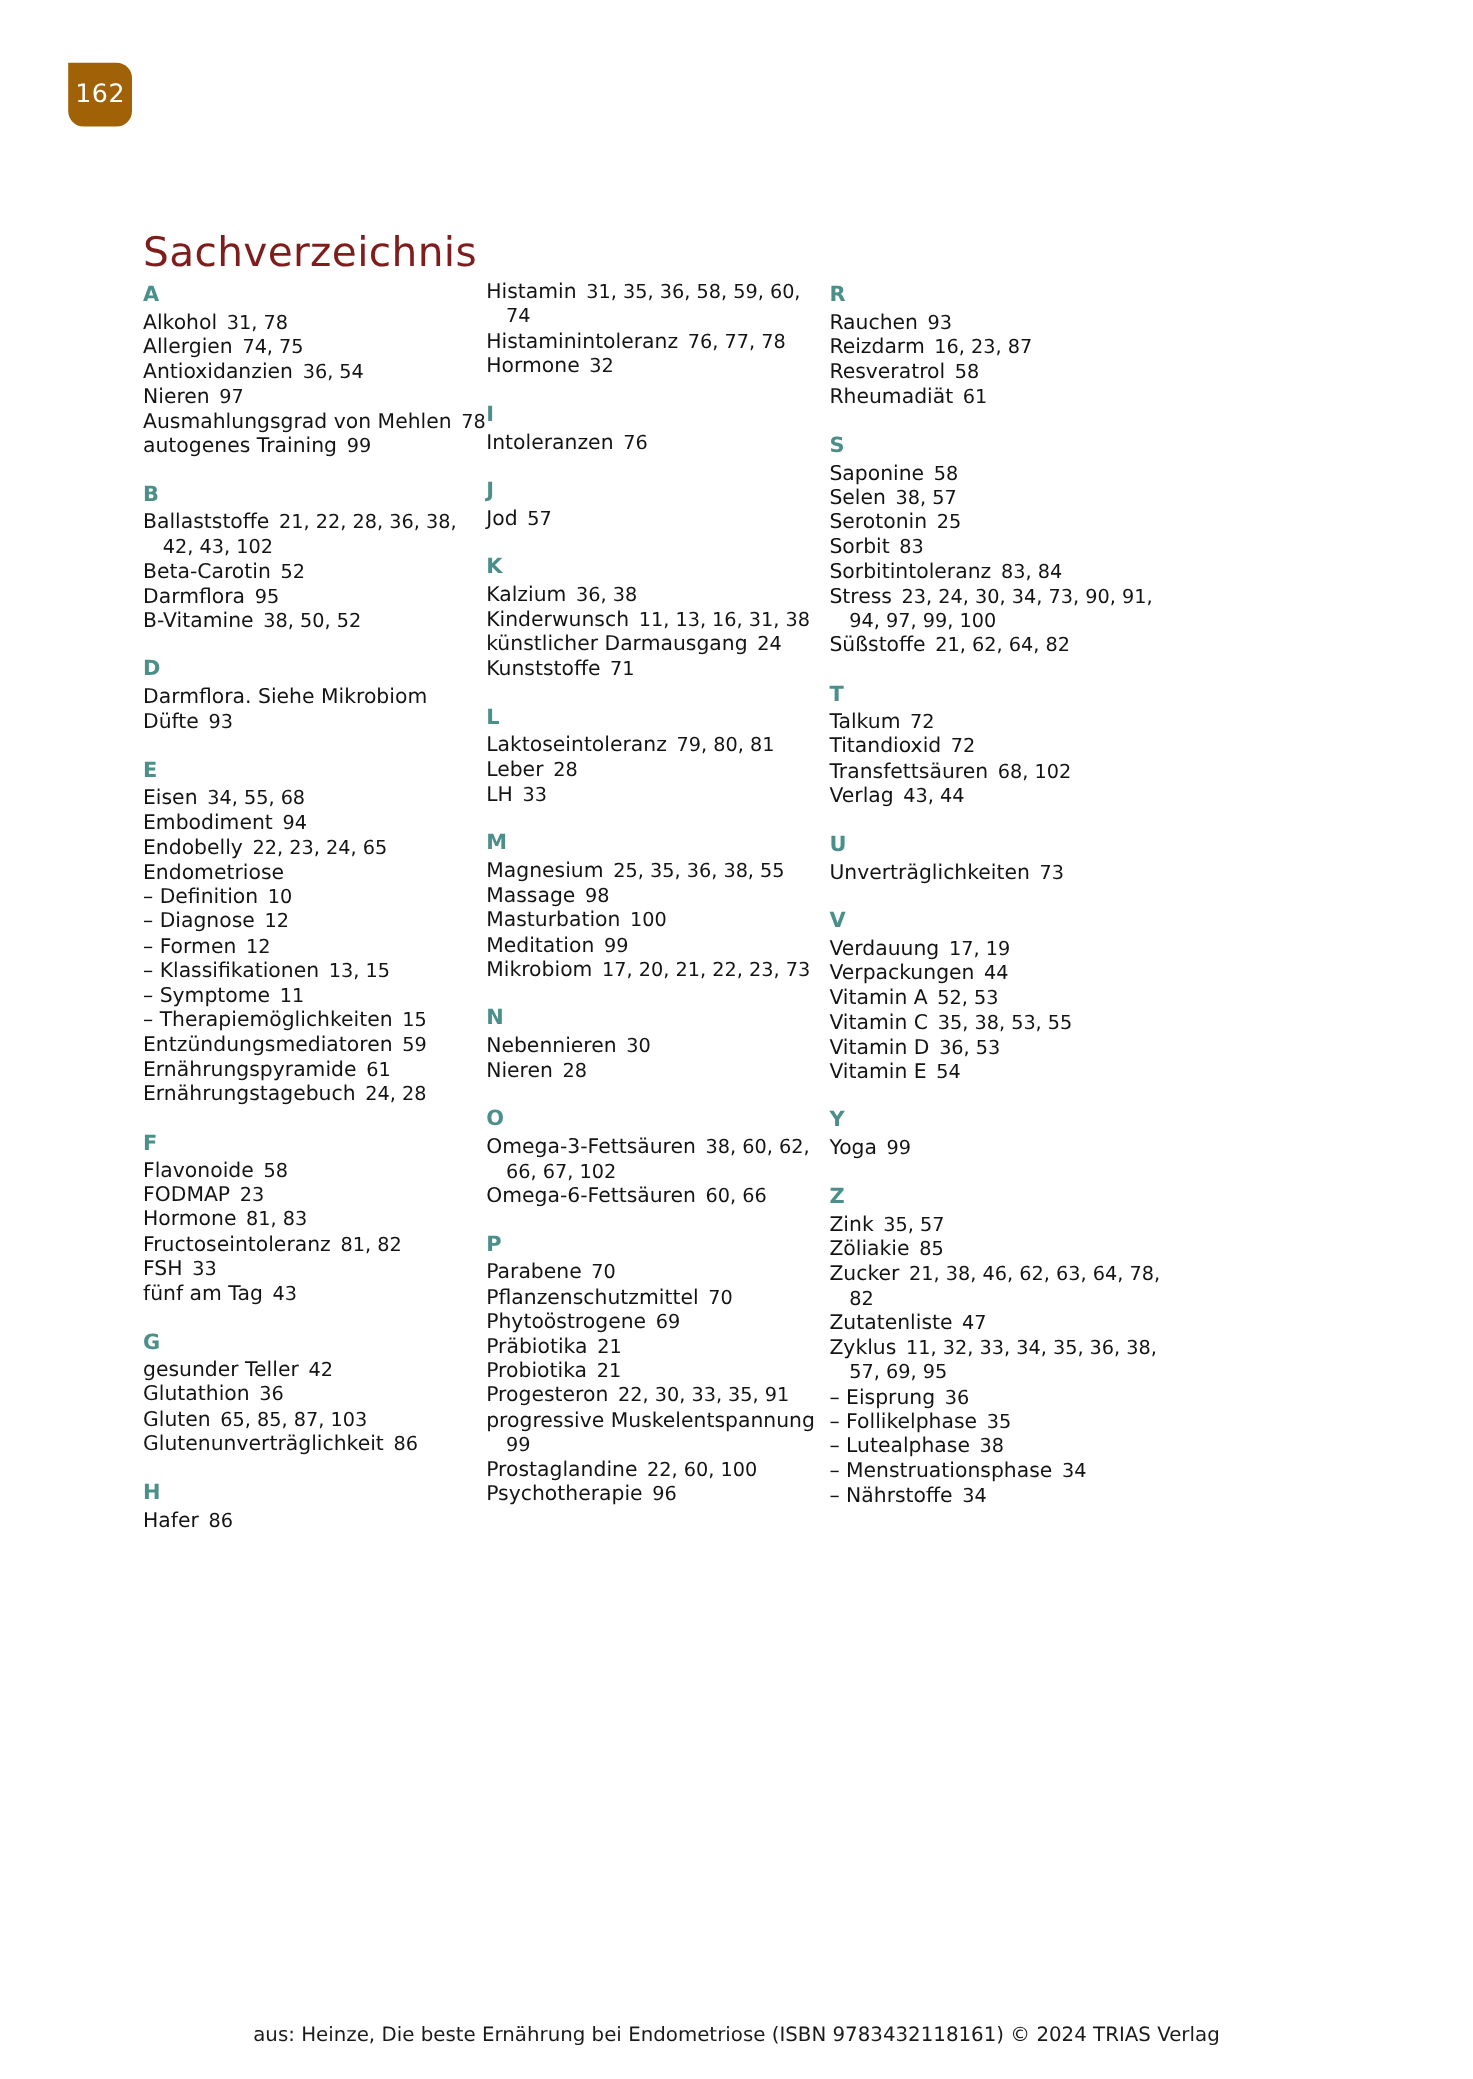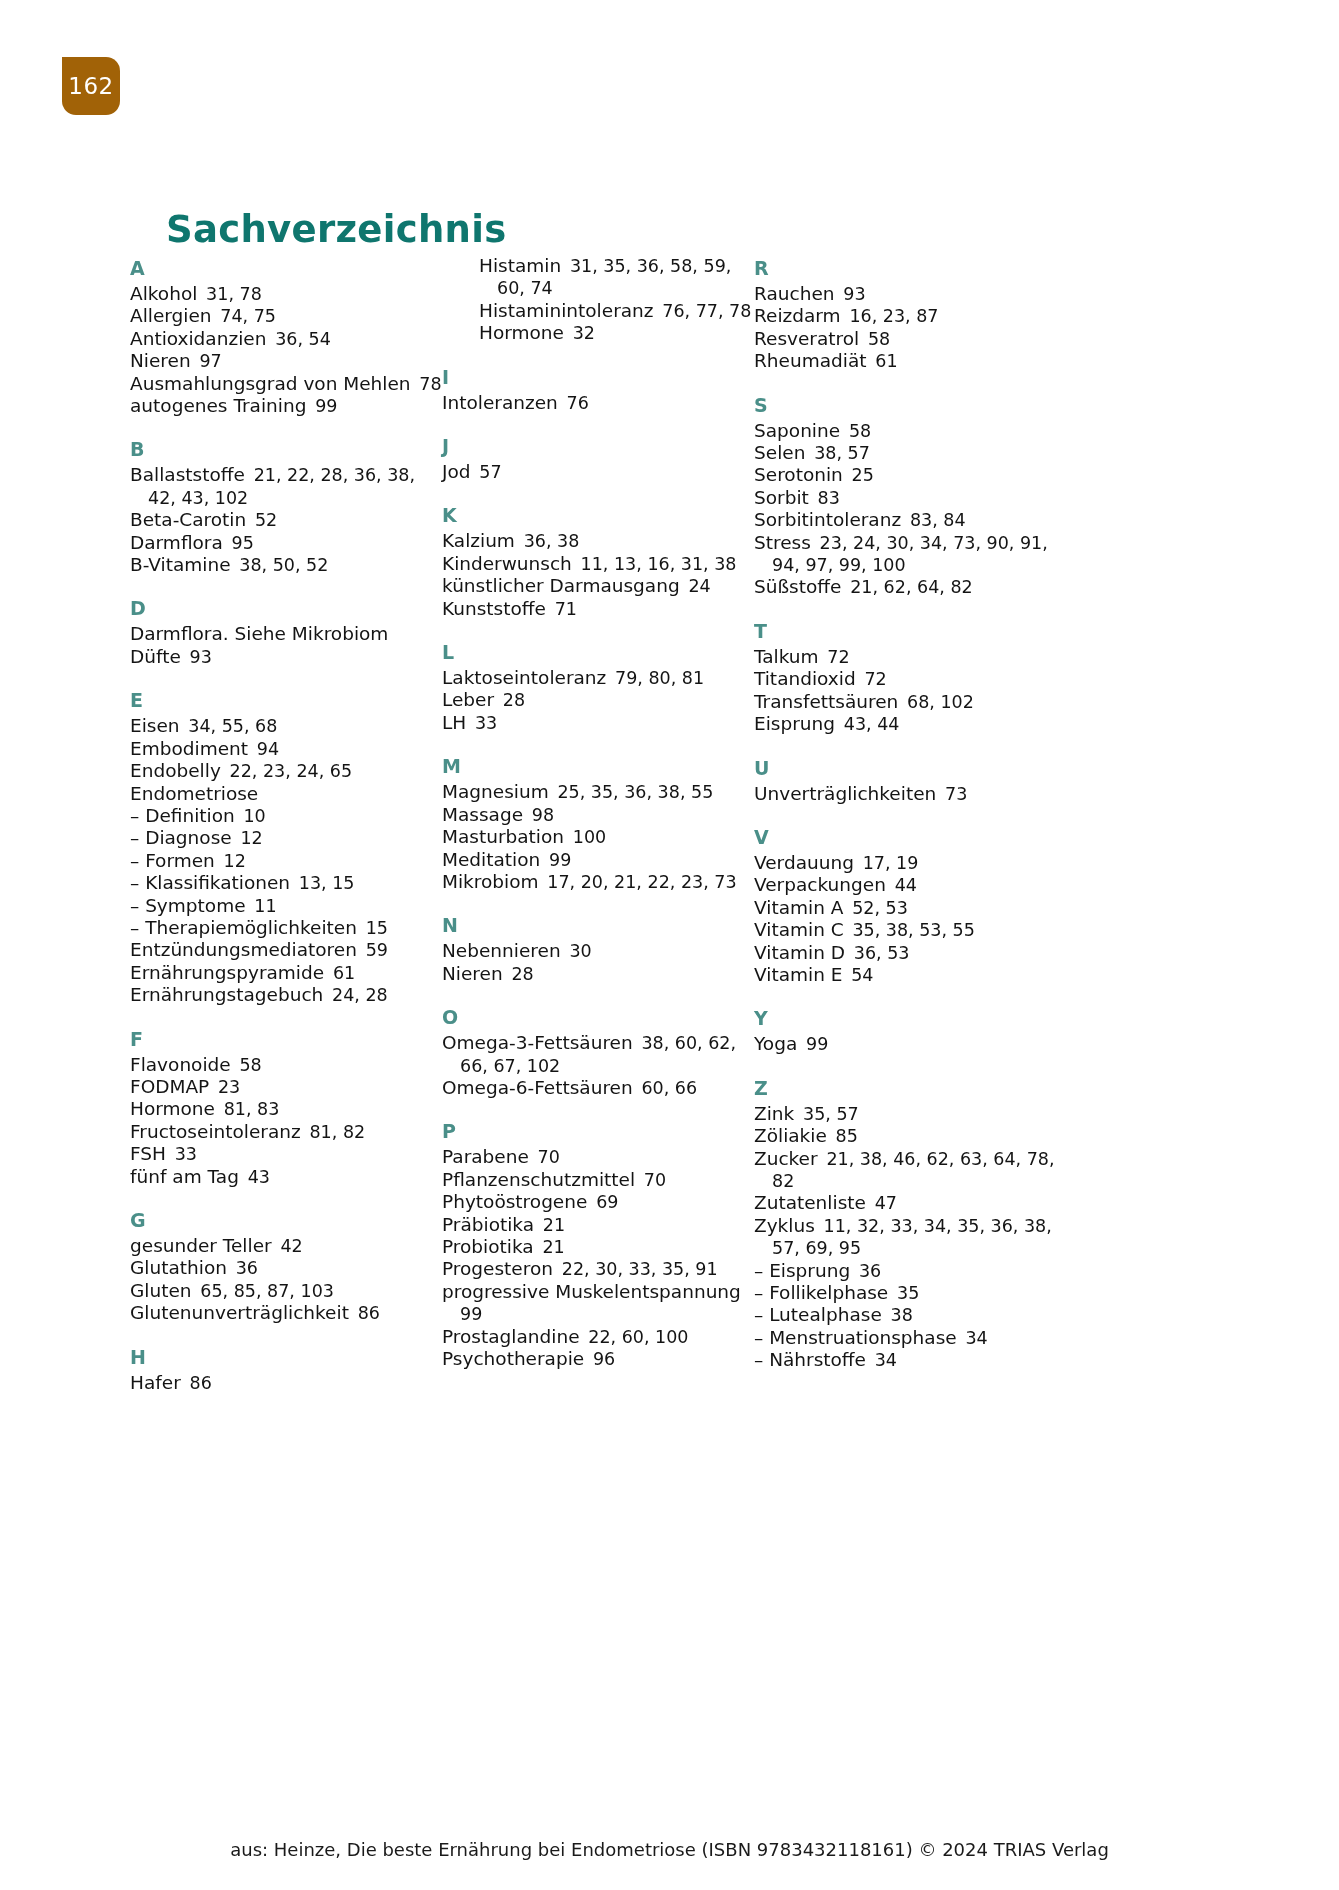--- a/index.html
+++ b/index.html
@@ -31,24 +31,23 @@
     text-align: center;
     letter-spacing: 0.5px;
   }
 
   
   #page-title {
     position: absolute;
     left: 130px;
     top: 183px;
     font-size: 37px;
-    color: #0f766e;
+    color: #7f1d1d;
     letter-spacing: 0.3px;
-    font-weight: 700;
-    margin-left: 36px;
+    font-weight: 400;
   }
 
   
   #index-columns {
     position: absolute;
     left: 130px;
     top: 255px;
     width: 1080px;
     display: flex;
     gap: 0px;
@@ -162,21 +161,21 @@
         <div class="entry"><span>Glutathion</span><span class="locs"> 36</span></div>
         <div class="entry"><span>Gluten</span><span class="locs"> 65, 85, 87, 103</span></div>
         <div class="entry"><span>Glutenunverträglichkeit</span><span class="locs"> 86</span></div>
       </div>
       <div class="letter-group">
         <div class="letter-heading">H</div>
         <div class="entry"><span>Hafer</span><span class="locs"> 86</span></div>
       </div>
     </div>
     <div class="index-column">
-      <div class="letter-group" style="margin-top: 0px; margin-left: 37px;">
+      <div class="letter-group" style="margin-top: 0px;">
         <div class="entry"><span>Histamin</span><span class="locs"> 31, 35, 36, 58, 59, 60, 74</span></div>
         <div class="entry"><span>Histaminintoleranz</span><span class="locs"> 76, 77, 78</span></div>
         <div class="entry"><span>Hormone</span><span class="locs"> 32</span></div>
       </div>
       <div class="letter-group">
         <div class="letter-heading">I</div>
         <div class="entry"><span>Intoleranzen</span><span class="locs"> 76</span></div>
       </div>
       <div class="letter-group">
         <div class="letter-heading">J</div>
@@ -242,21 +241,21 @@
         <div class="entry"><span>Sorbit</span><span class="locs"> 83</span></div>
         <div class="entry"><span>Sorbitintoleranz</span><span class="locs"> 83, 84</span></div>
         <div class="entry"><span>Stress</span><span class="locs"> 23, 24, 30, 34, 73, 90, 91, 94, 97, 99, 100</span></div>
         <div class="entry"><span>Süßstoffe</span><span class="locs"> 21, 62, 64, 82</span></div>
       </div>
       <div class="letter-group">
         <div class="letter-heading">T</div>
         <div class="entry"><span>Talkum</span><span class="locs"> 72</span></div>
         <div class="entry"><span>Titandioxid</span><span class="locs"> 72</span></div>
         <div class="entry"><span>Transfettsäuren</span><span class="locs"> 68, 102</span></div>
-        <div class="entry"><span>Eisprung</span><span class="locs"> 43, 44</span></div>
+        <div class="entry"><span>Verlag</span><span class="locs"> 43, 44</span></div>
       </div>
       <div class="letter-group">
         <div class="letter-heading">U</div>
         <div class="entry"><span>Unverträglichkeiten</span><span class="locs"> 73</span></div>
       </div>
       <div class="letter-group">
         <div class="letter-heading">V</div>
         <div class="entry"><span>Verdauung</span><span class="locs"> 17, 19</span></div>
         <div class="entry"><span>Verpackungen</span><span class="locs"> 44</span></div>
         <div class="entry"><span>Vitamin A</span><span class="locs"> 52, 53</span></div>

